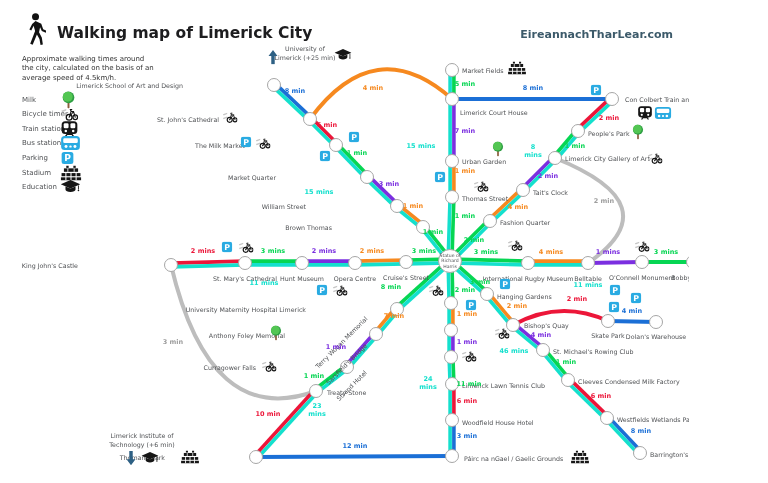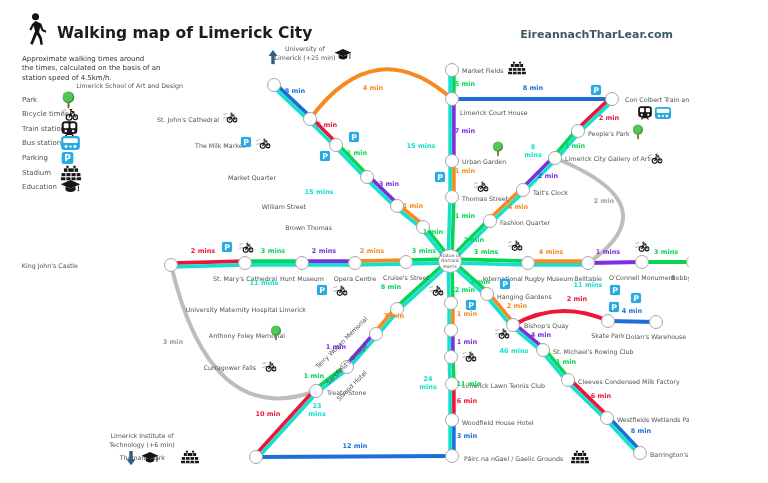--- a/index.html
+++ b/index.html
@@ -122,27 +122,27 @@
     </svg>
   <span id="hdr-icon">
     <svg width="22" height="34" viewBox="0 0 20 32">
         <circle cx="10.5" cy="3.6" r="3.3" fill="#111"></circle>
         <path d="M10.5 7.5 7.3 10.3 4.7 15.5l1.8.9 2.2-4.3 1.4 4.8-4.6 12 2.3 1 4-9.6 2.4 4.2 1 5.6 2.2-.4-1-6.6-2.6-5 1-4.6 1.6 3.4 3.8 1.6.7-1.7-3.2-1.6-1.8-5.2z" fill="#111"></path>
       </svg>
   </span>
   <div id="hdr-title">Walking map of Limerick City</div>
   <div id="hdr-sub">
     <span>Approximate walking times around</span>
-    <span>the times, calculated on the basis of an</span>
-    <span>station speed of 4.5km/h.</span>
+    <span>the city, calculated on the basis of an</span>
+    <span>average speed of 4.5km/h.</span>
   </div>
   <div id="website">EireannachTharLear.com</div>
   <div id="legend">
       <div class="lrow" style="top: 92px;">
-        <span class="llab">Park</span>
+        <span class="llab">Milk</span>
         <span class="lico"><svg width="13" height="16" viewBox="0 0 20 24">
             <rect x="8.7" y="12" width="2.6" height="11" rx="1" fill="#8a5d3b"></rect>
             <circle cx="10" cy="8.5" r="7.8" fill="#2f9e44"></circle>
             <circle cx="9" cy="7.6" r="6.6" fill="#53c653"></circle>
           </svg></span>
       </div>
       <div class="lrow" style="top: 106.6px;">
         <span class="llab">Bicycle times</span>
         <span class="lico"><svg width="15" height="13" viewBox="0 0 24 20">
             <path d="M.5 5.5 7.5 3v2.3L2 7.6z" fill="#c6c6c6"></path>

